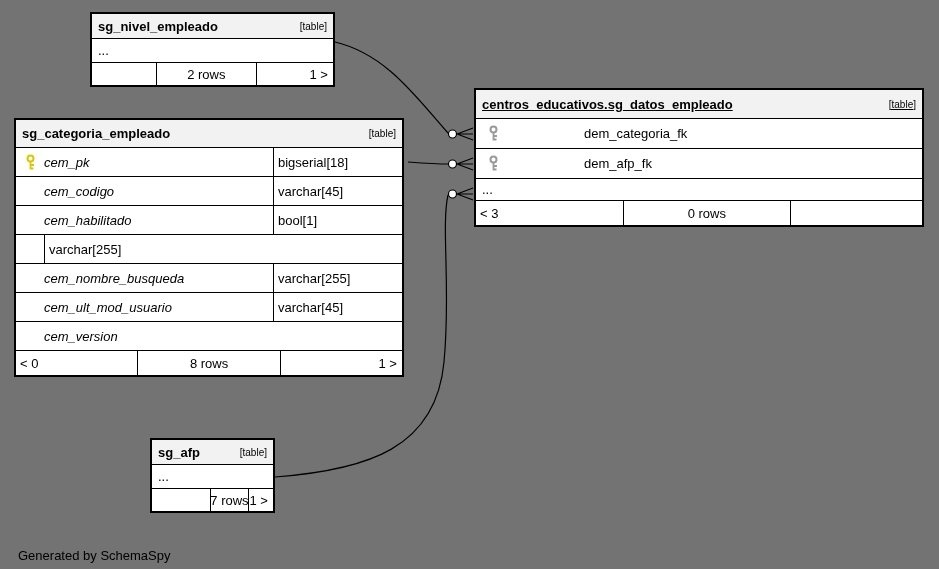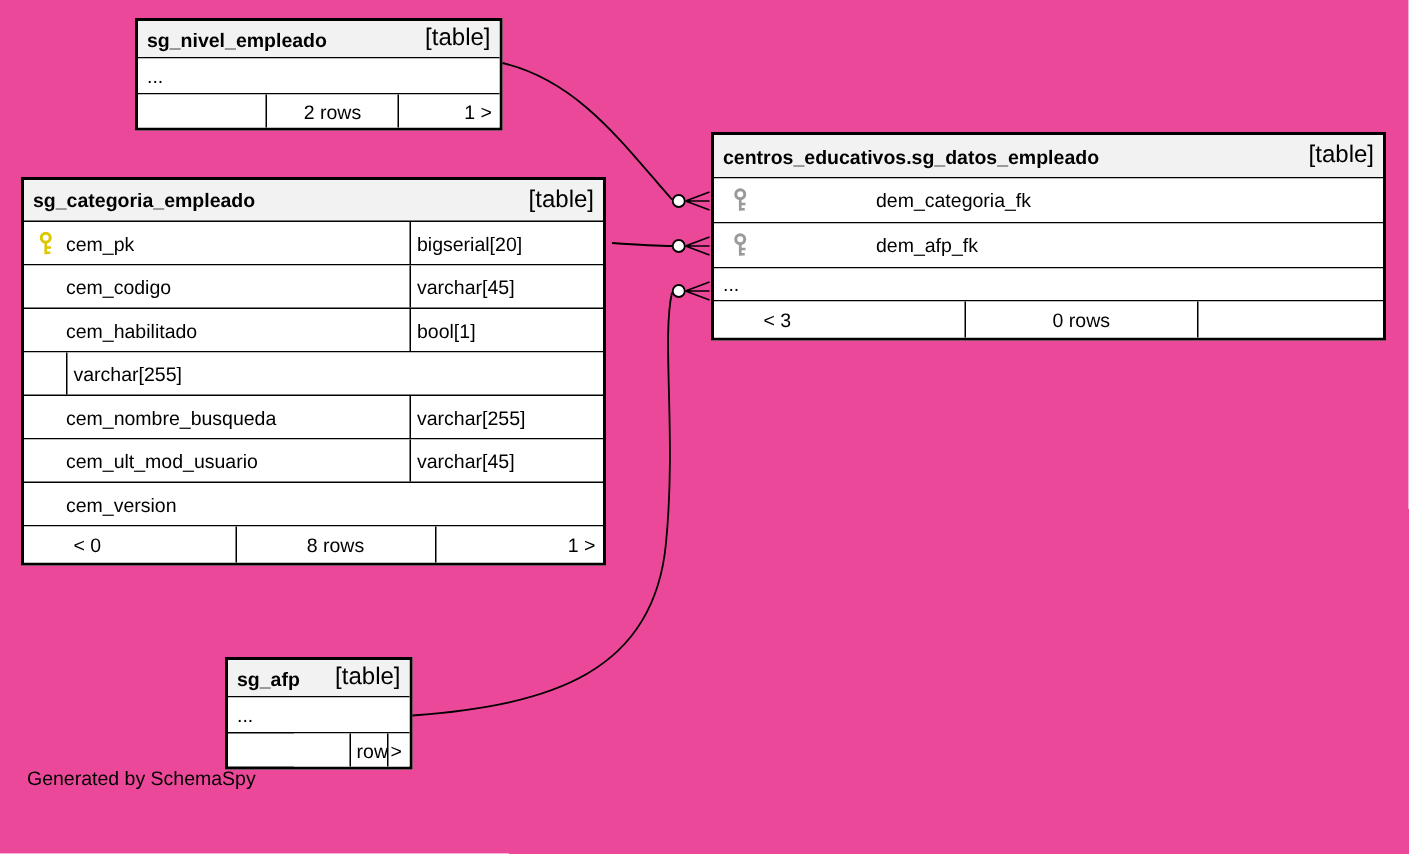--- a/index.html
+++ b/index.html
@@ -1,38 +1,38 @@
 <!DOCTYPE html>
 <html><head>
 <meta charset="utf-8">
 <style>
   * { margin:0; padding:0; box-sizing:border-box; }
   html,body { background:#ffffff; }
   body { font-family:"Liberation Sans","DejaVu Sans",sans-serif; color:#000; }
 
-  .canvas { position:relative; width:939px; height:569px; background:#ec4899; overflow:hidden; }
+  .canvas { position:relative; width:939px; height:569px; background:#737373; overflow:hidden; }
 
   .edges { position:absolute; left:0; top:0; width:939px; height:569px; pointer-events:none; z-index:6; }
 
   .dbtable { position:absolute; border:2px solid #000; background:#fff; font-size:13px; z-index:2; }
 
   .thead { display:flex; justify-content:space-between; align-items:center;
            background:#f2f2f2; border-bottom:1px solid #000; padding:0 6px; }
   .tname { font-weight:bold; white-space:nowrap; }
-  .ttype { font-size:16px; white-space:nowrap; margin-left:11px; }
+  .ttype { font-size:10px; white-space:nowrap; margin-left:11px; }
 
   .trow { display:flex; align-items:center; border-bottom:1px solid #000; background:#fff; }
   .ellipsis-row { padding-left:6px; }
 
   .icon-cell { flex:none; width:28px; height:100%; display:flex; align-items:center; justify-content:center; }
-  .cname { flex:none; white-space:nowrap; }
+  .cname { flex:none; white-space:nowrap;font-style:italic; }
   .ctype { flex:1 1 auto; height:100%; display:flex; align-items:center;
            border-left:1px solid #000; padding:0 4px; white-space:nowrap; }
 
-  .tfoot { display:flex; background:#fff;padding-left:29px; }
+  .tfoot { display:flex; background:#fff; }
   .fcell { display:flex; align-items:center; height:100%; overflow:hidden; white-space:nowrap; }
   .fcell + .fcell { border-left:1px solid #000; }
   .f-left  { padding-left:4px; }
   .f-center{ justify-content:center; }
   .f-right { justify-content:flex-end; padding-right:5px; }
 
   
   .t-nivel { left:90px; top:12px; width:245px; }
   .t-nivel .thead { height:25px; }
   .t-nivel .trow  { height:24px; }
@@ -40,34 +40,34 @@
 
   
   .t-categoria { left:14px; top:118px; width:390px; }
   .t-categoria .thead { height:28px; }
   .t-categoria .trow  { height:29px; }
   .t-categoria .cname { width:229px; }
   .t-categoria .tfoot { height:24px; }
 
   
   .t-datos { left:474px; top:88px; width:450px; }
-  .t-datos .thead { height:29px; }
+  .t-datos .thead { height:29px;text-decoration:underline; }
   .t-datos .trow  { height:30px; }
   .t-datos .trow.ellipsis-row { height:22px; }
   .t-datos .icon-cell { width:30px; justify-content:flex-start; padding-left:12px; }
   .t-datos .fkname { margin-left:78px; white-space:nowrap; }
   .t-datos .tfoot { height:24px; }
 
   
   .t-afp { left:150px; top:438px; width:125px; }
   .t-afp .thead { height:25px; }
   .t-afp .trow  { height:24px; }
   .t-afp .tfoot { height:22px;margin-left:44px; }
 
-  .generated-note { position:absolute; left:18px; top:511px; font-size:13px; }
+  .generated-note { position:absolute; left:18px; top:548px; font-size:13px; }
 </style>
 </head>
 <body>
 
 <div class="canvas">
 
   <div class="dbtable t-nivel">
     <div class="thead">
       <span class="tname">sg_nivel_empleado</span>
       <span class="ttype">[table]</span>
@@ -87,21 +87,21 @@
     </div>
 
     <div class="trow">
       <span class="icon-cell">
         <svg width="11" height="17" viewBox="0 0 11 17">
             <circle cx="5.5" cy="4.5" r="3" fill="none" stroke="#dcc800" stroke-width="2"></circle>
             <path d="M5.5 7.5 L5.5 15.5 M5.5 11 L9 11 M5.5 14.5 L8.5 14.5" stroke="#dcc800" stroke-width="1.8" fill="none"></path>
           </svg>
       </span>
       <span class="cname">cem_pk</span>
-      <span class="ctype">bigserial[20]</span>
+      <span class="ctype">bigserial[18]</span>
     </div>
     <div class="trow">
       <span class="icon-cell"></span>
       <span class="cname">cem_codigo</span>
       <span class="ctype">varchar[45]</span>
     </div>
     <div class="trow">
       <span class="icon-cell"></span>
       <span class="cname">cem_habilitado</span>
       <span class="ctype">bool[1]</span>

